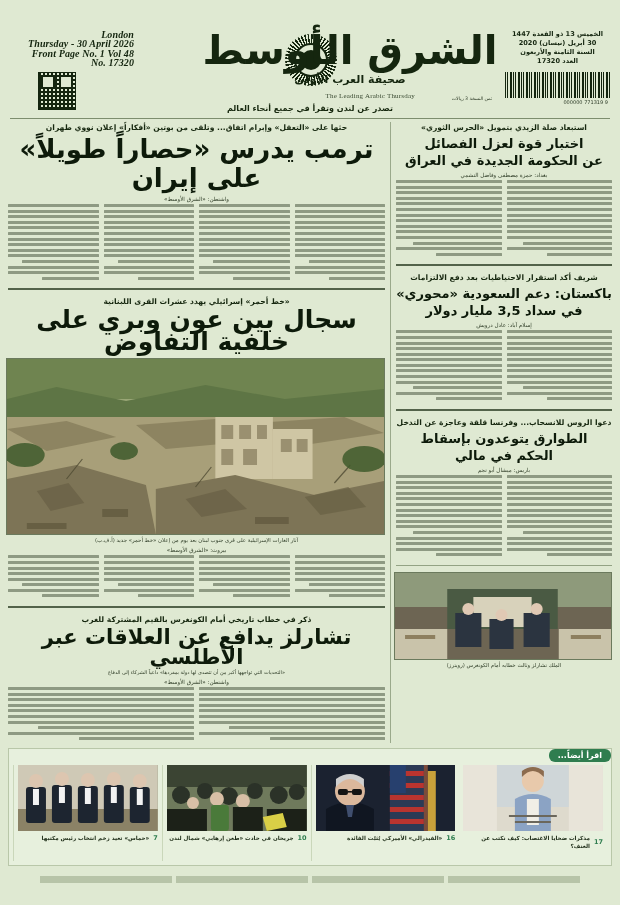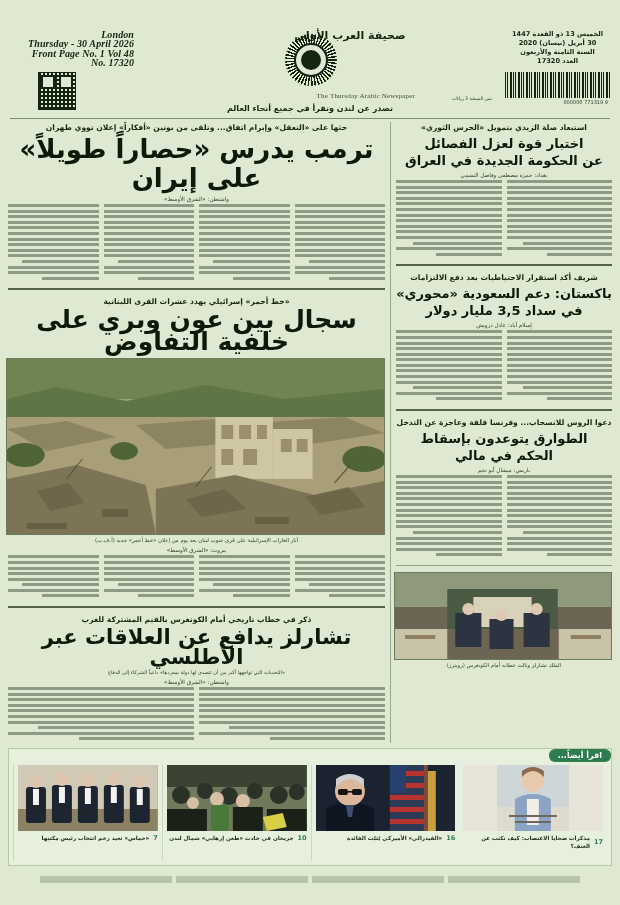--- a/index.html
+++ b/index.html
@@ -102,23 +102,24 @@
       <div class="ln">No. 17320</div>
     </div>
     <div class="qr"></div>
 
     <div class="mh-seal">
       <div class="inner"></div>
         <div class="inner2"></div>
     </div>
 
     <div class="mh-title">
+      <div class="mh-logo">الشرق الأوسط</div>
       <div class="mh-sub">صحيفة العرب الأولى</div>
     </div>
-    <div class="mh-eng">The Thursday Arabic Newspaper</div>
+    <div class="mh-eng">The Leading Arabic Thursday</div>
 
     <div class="mh-right">
       <div class="ln">الخميس 13 ذو القعدة 1447</div>
       <div class="ln">30 أبريل (نيسان) 2020</div>
       <div class="ln">السنة الثامنة والأربعون</div>
       <div class="ln">العدد 17320</div>
     </div>
     <div class="barcode"></div>
     <div class="bar-note">9 771319 000000</div>
     <div class="price-note">ثمن النسخة 3 ريالات</div>

